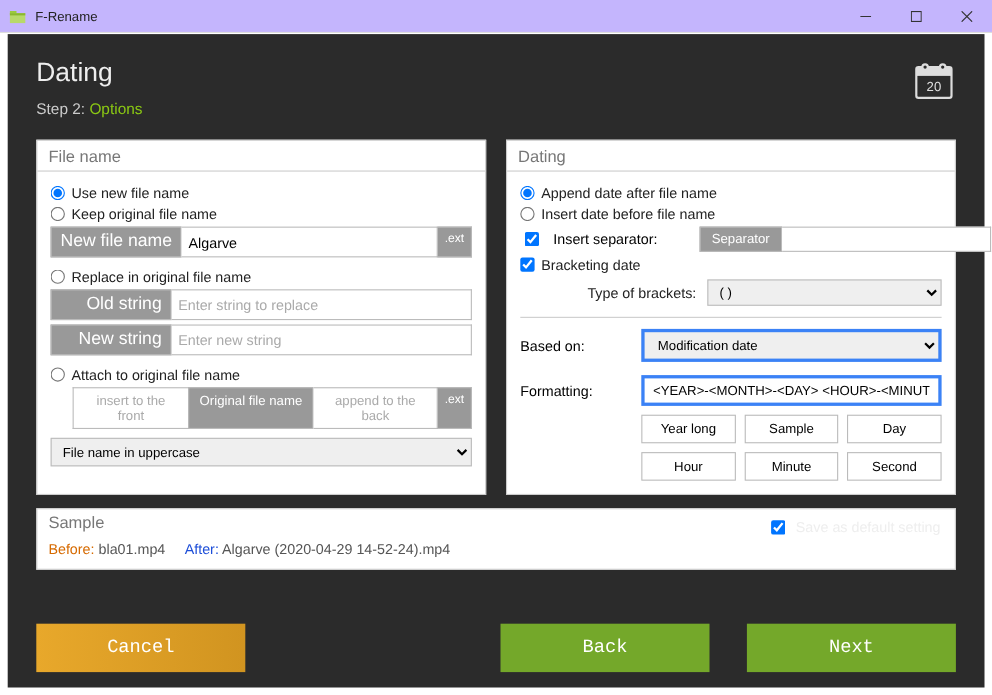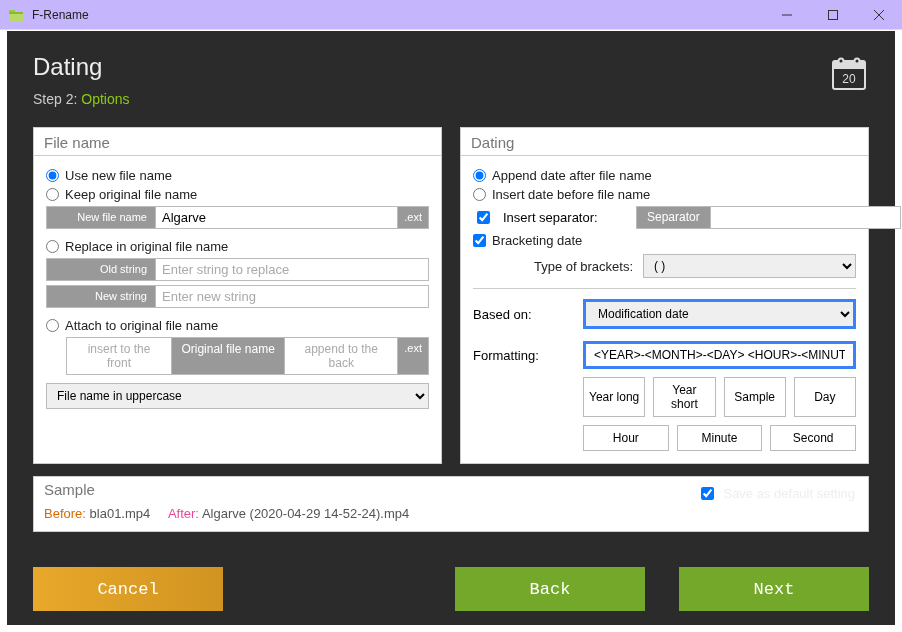--- a/index.html
+++ b/index.html
@@ -21,21 +21,21 @@
   .cal-icon { position:absolute; right:26px; top:22px; }
   
   .cols { display:flex; gap:18px; padding:0 26px; margin-top:12px; }
   .panel { flex:1; background:#fff; border:1px solid #ccc; }
   .panel-title { color:#777; font-size:15px; padding:6px 10px 4px 10px; border-bottom:1px solid #ccc; font-weight:400; }
   .panel-body { padding:8px 12px 12px 12px; }
   .radio-row { display:flex; align-items:center; gap:6px; margin:4px 0; color:#222; font-size:13px; }
   .radio-row input[type=radio], .radio-row input[type=checkbox] { margin:0; }
   .indent { margin-left:20px; }
   .field-row { display:flex; margin:4px 0; }
-  .field-label { background:#999; color:#fff; font-size:11px; padding:4px 8px; text-align:right; min-width:110px; border:1px solid #bbb; }
+  .field-label { background:#999; color:#fff; font-size:16px; padding:4px 8px; text-align:right; min-width:110px; border:1px solid #bbb; }
   .field-input { flex:1; border:1px solid #bbb; padding:3px 6px; font-size:13px; border-left:none; }
   .ext-chip { background:#999; color:#fff; font-size:11px; padding:4px 6px; border:1px solid #bbb; border-left:none; }
   .attach-row { display:flex; margin:4px 0 4px 20px; }
   .seg { border:1px solid #bbb; padding:4px 8px; font-size:12px; text-align:center; }
   .seg.inactive { background:#fff; color:#aaa; }
   .seg.active { background:#999; color:#fff; }
   .select-full { width:100%; border:1px solid #bbb; background:#efefef; padding:4px 6px; font-size:12px; margin-top:4px; }
   
   .sep-row { display:flex; align-items:center; gap:10px; margin:4px 0; }
   .sep-field { display:flex; margin-left:auto; width:220px; }
@@ -51,21 +51,21 @@
   .btn-grid { display:flex; gap:8px; flex-wrap:wrap; margin-top:-4px; }
   .btn-grid .row { display:flex; gap:8px; width:100%; }
   .fmt-btn { flex:1; border:1px solid #bbb; background:#fff; padding:5px 4px; font-size:12px; text-align:center; }
   
   .sample-strip { display:flex; align-items:flex-start; gap:14px; margin:12px 26px 0 26px; }
   .sample-box { flex:1; background:#fff; border:1px solid #ccc; }
   .sample-title { color:#777; font-size:15px; padding:4px 10px 2px 10px; }
   .sample-line { padding:6px 10px 10px 10px; font-size:13px; }
   .before-label { color:#d66a00; }
   .before-text { color:#555; }
-  .after-label { color:#ec4899; margin-left:14px; }
+  .after-label { color:#1d4ed8; margin-left:14px; }
   .after-text { color:#555; }
   .save-default { display:flex; align-items:center; gap:6px; color:#eee; background:rgba(0,0,0,0); padding-top:4px; white-space:nowrap; }
   .save-default-wrap { align-self:flex-start; position:absolute; right:40px; margin-top:4px; }
   .sample-wrap { position:relative; }
   
   .bottom-btns { position:absolute; left:26px; right:26px; bottom:14px; display:flex; }
   .big-btn { width:190px; height:44px; display:flex; align-items:center; justify-content:center; color:#fff; font-size:17px;font-family:Liberation Mono, monospace; }
   .btn-cancel { background:linear-gradient(90deg,#e8a82b,#d19420); }
   .btn-back { background:#74a82a; }
   .btn-next { background:#74a82a; }
@@ -201,21 +201,20 @@
         <hr class="sep">
         <div class="grid2">
           <span>Based on:</span>
           <select><option>Modification date</option></select>
           <span>Formatting:</span>
           <input class="fmt-input" value="&lt;YEAR&gt;-&lt;MONTH&gt;-&lt;DAY&gt; &lt;HOUR&gt;-&lt;MINUTE&gt;-&lt;SECOND&gt;" style="">
           <span></span>
           <div class="btn-grid">
             <div class="row">
               <button class="fmt-btn">Year long</button>
-              <button class="fmt-btn">Year short</button>
               <button class="fmt-btn">Sample</button>
               <button class="fmt-btn">Day</button>
             </div>
             <div class="row">
               <button class="fmt-btn">Hour</button>
               <button class="fmt-btn">Minute</button>
               <button class="fmt-btn">Second</button>
             </div>
           </div>
         </div>

